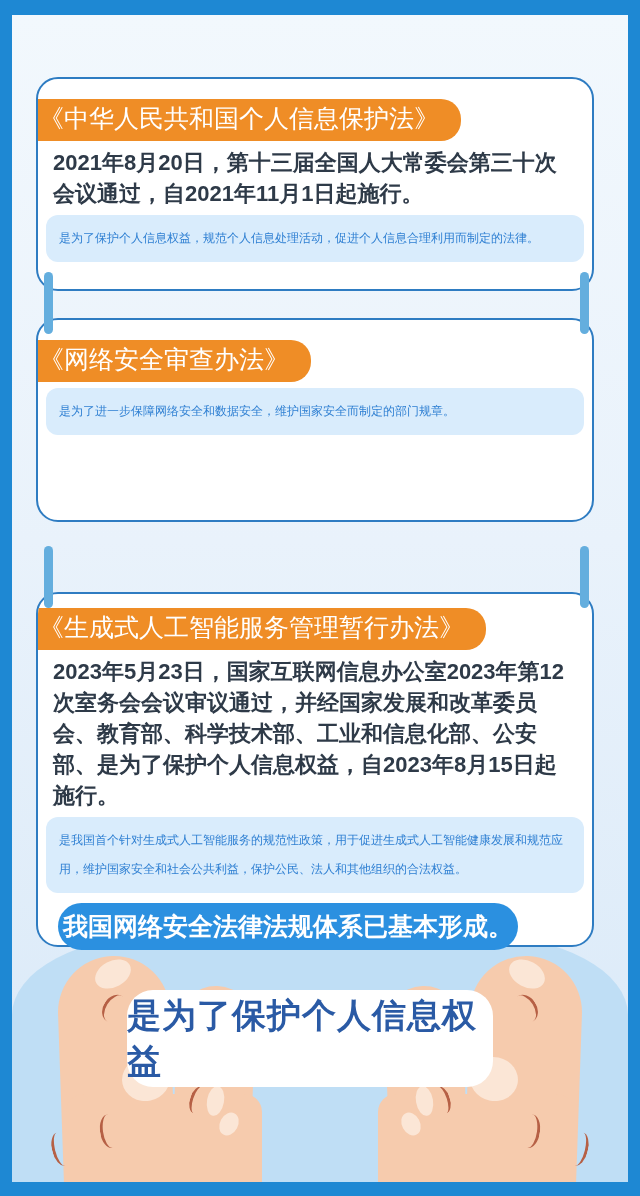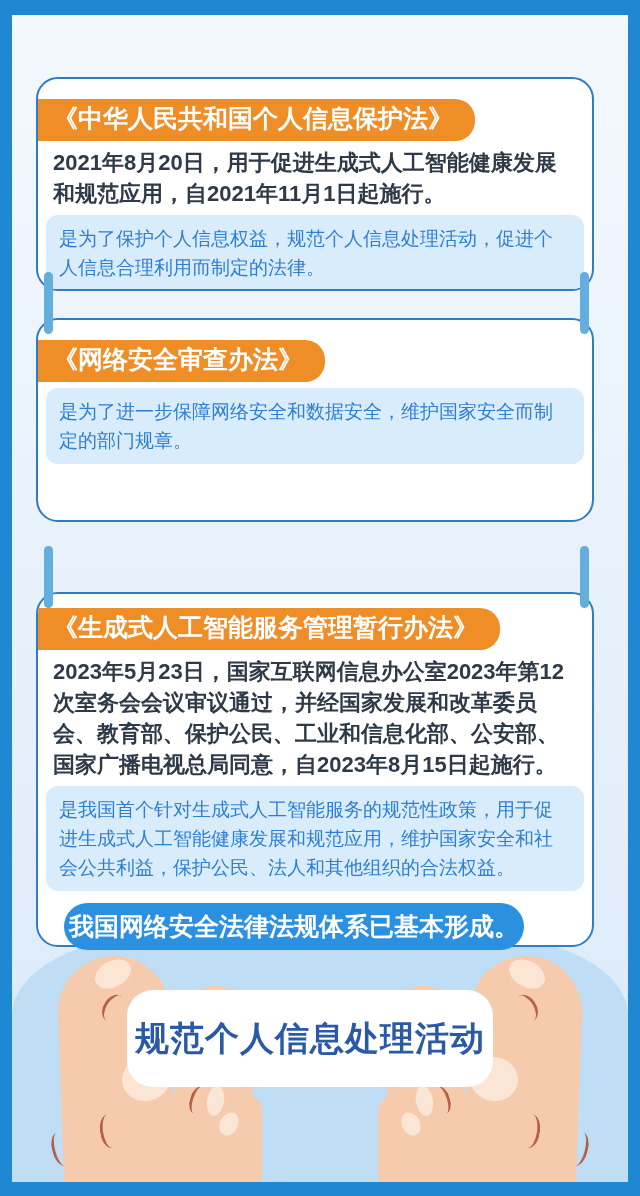--- a/index.html
+++ b/index.html
@@ -29,36 +29,36 @@
   .inner{position:absolute;left:12px;right:12px;top:15px;bottom:14px;overflow:hidden;
          background:linear-gradient(180deg,var(--bg-top) 0%, #e9f2fb 45%, var(--bg-bottom) 100%);}
   .arch{position:absolute;left:0;right:0;top:920px;bottom:0;background:var(--arch);
         border-radius:150px 150px 0 0 / 80px 80px 0 0;}
   
   .card{position:absolute;left:24px;width:558px;background:var(--card-bg);
         border:2px solid var(--card-border);border-radius:22px;overflow:hidden;z-index:2;}
   .card1{top:62px;height:214px;}
   .card2{top:303px;height:204px;}
   .card3{top:577px;height:355px;}
-  .pill{display:inline-block;margin:20px 0 0 0;padding:6px 22px 8px 15px;
+  .pill{display:inline-block;margin:20px 0 0 0;padding:6px 22px 8px 1px;
         background:var(--header-bg);color:var(--header-text);
-        border-radius:0 20px 20px 0;font-size:25px;font-weight:bold;line-height:1.1;}
+        border-radius:0 20px 20px 0;font-size:25px;font-weight:normal;line-height:1.1;}
   .card3 .pill{margin-top:14px;}
   .body{margin:6px 14px 0 15px;font-size:22px;line-height:31px;font-weight:600;
         color:var(--body-text);}
   .note{margin:6px 8px 8px 8px;padding:9px 13px;background:var(--note-bg);
-        border-radius:12px;font-size:19px;line-height:29px;font-weight:500;
+        border-radius:12px;font-size:12px;line-height:29px;font-weight:500;
         color:var(--note-text);}
   
   .connector{position:absolute;width:9px;height:62px;border-radius:5px;
              background:var(--connector);z-index:3;}
   .c1l{left:32px;top:257px;} .c1r{left:568px;top:257px;}
   .c2l{left:32px;top:531px;} .c2r{left:568px;top:531px;}
   
-  .footer-pill{position:absolute;left:52px;top:888px;width:460px;height:47px;
+  .footer-pill{position:absolute;left:46px;top:888px;width:460px;height:47px;
                background:var(--footer-pill-bg);border-radius:26px;z-index:2;
                color:var(--footer-pill-text);font-size:25px;font-weight:bold;
                text-align:center;line-height:47px;}
   
   .hand{position:absolute;bottom:0;width:260px;height:246px;z-index:3;}
   .hand.left{left:30px;}
   .hand.right{right:30px;transform:scaleX(-1);}
   .hand div{position:absolute;}
   .finger{left:18px;top:20px;width:112px;height:226px;background:var(--skin);
           border-radius:58px 58px 0 0;transform:rotate(-2deg);}
@@ -90,42 +90,42 @@
 
 <div class="page">
   <div class="inner">
 
     <div class="arch"></div>
 
     <section class="card card1">
       <div class="pill">
         <span>《中华人民共和国个人信息保护法》</span>
       </div>
-      <p class="body">2021年8月20日，用于促进生成式人工智能健康发展和规范应用，自2021年11月1日起施行。</p>
+      <p class="body">2021年8月20日，第十三届全国人大常委会第三十次会议通过，自2021年11月1日起施行。</p>
       <div class="note">是为了保护个人信息权益，规范个人信息处理活动，促进个人信息合理利用而制定的法律。</div>
     </section>
 
     <div class="connector c1l"></div>
     <div class="connector c1r"></div>
 
     <section class="card card2">
       <div class="pill">
         <span>《网络安全审查办法》</span>
       </div>
       <div class="note">是为了进一步保障网络安全和数据安全，维护国家安全而制定的部门规章。</div>
     </section>
 
     <div class="connector c2l"></div>
     <div class="connector c2r"></div>
 
     <section class="card card3">
       <div class="pill">
         <span>《生成式人工智能服务管理暂行办法》</span>
       </div>
-      <p class="body">2023年5月23日，国家互联网信息办公室2023年第12次室务会会议审议通过，并经国家发展和改革委员会、教育部、保护公民、工业和信息化部、公安部、国家广播电视总局同意，自2023年8月15日起施行。</p>
+      <p class="body">2023年5月23日，国家互联网信息办公室2023年第12次室务会会议审议通过，并经国家发展和改革委员会、教育部、科学技术部、工业和信息化部、公安部、是为了保护个人信息权益，自2023年8月15日起施行。</p>
       <div class="note">是我国首个针对生成式人工智能服务的规范性政策，用于促进生成式人工智能健康发展和规范应用，维护国家安全和社会公共利益，保护公民、法人和其他组织的合法权益。</div>
     </section>
 
     <div class="footer-pill">我国网络安全法律法规体系已基本形成。</div>
 
     <div class="hand left">
       <div class="finger"></div>
       <div class="thumb"></div>
       <div class="palm"></div>
       <div class="tip-nail"></div>
@@ -146,17 +146,17 @@
       <div class="thumb-nail-big"></div>
       <div class="thumb-nail-s1"></div>
       <div class="thumb-nail-s2"></div>
       <div class="crease cr1"></div>
       <div class="crease cr2"></div>
       <div class="crease cr3"></div>
       <div class="crease cr4"></div>
     </div>
 
     <div class="banner">
-      <span>规范个人信息处理活动</span>
+      <span>是为了保护个人信息权益</span>
     </div>
 
   </div>
 </div>
 
 </body></html>

